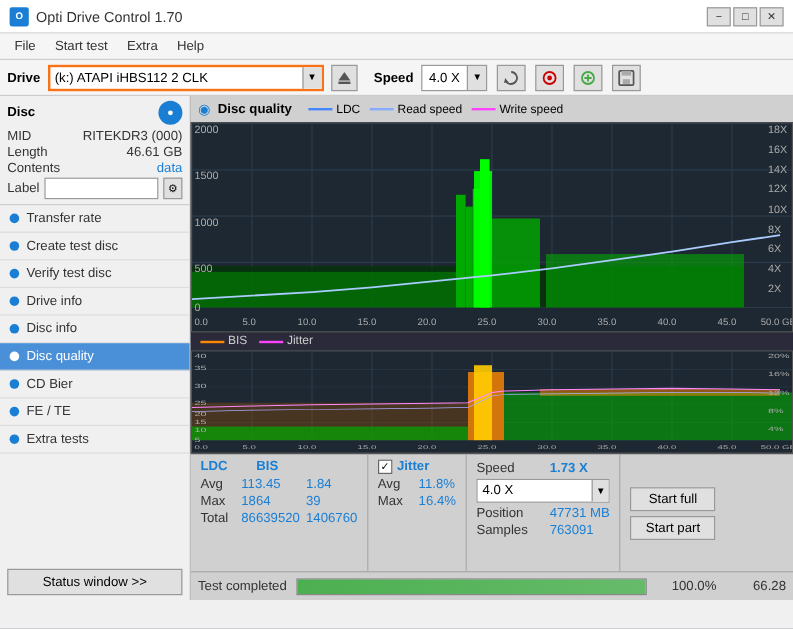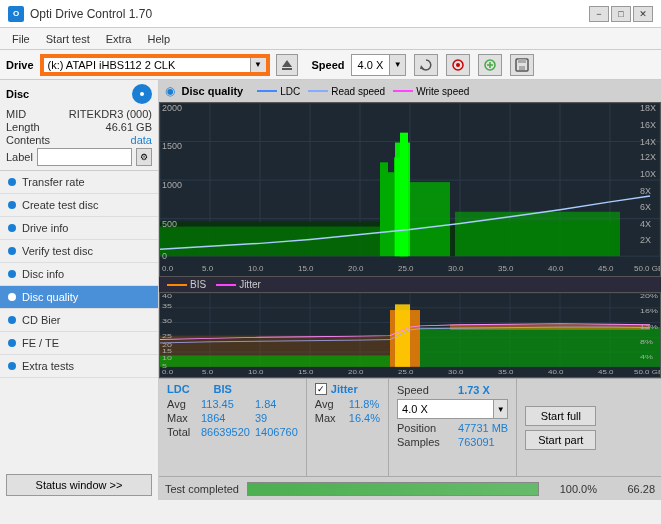--- a/index.html
+++ b/index.html
@@ -100,21 +100,21 @@
 
 <div class="menubar">
   <span class="menubar-item">File</span>
   <span class="menubar-item">Start test</span>
   <span class="menubar-item">Extra</span>
   <span class="menubar-item">Help</span>
 </div>
 
 <div class="drivebar">
   <span class="drivebar-label">Drive</span>
-  <div style="display:flex;align-items:center;border:4px solid #f97316;background:white;height:22px;flex:1;max-width:230px;">
+  <div style="display:flex;align-items:center;border:2px solid #f97316;background:white;height:22px;flex:1;max-width:230px;">
     <span style="padding:1px 4px;font-size:11px;flex:1;">(k:)  ATAPI iHBS112  2 CLK</span>
     <div style="width:16px;height:100%;background:#e0e0e0;border-left:1px solid #999;display:flex;align-items:center;justify-content:center;font-size:8px;">▼</div>
   </div>
   <div class="eject-btn">
     <svg width="14" height="14" viewBox="0 0 14 14">
         <polygon points="7,2 12,9 2,9" fill="#555"></polygon>
         <rect x="2" y="10" width="10" height="2" fill="#555"></rect>
       </svg>
   </div>
   <span class="speed-label">Speed</span>
@@ -186,25 +186,25 @@
       <div class="nav-item">
         <div class="nav-item-dot"></div>
         <span>Transfer rate</span>
       </div>
       <div class="nav-item">
         <div class="nav-item-dot"></div>
         <span>Create test disc</span>
       </div>
       <div class="nav-item">
         <div class="nav-item-dot"></div>
+        <span>Verify test disc</span>
+      </div>
+      <div class="nav-item">
+        <div class="nav-item-dot"></div>
         <span>Drive info</span>
-      </div>
-      <div class="nav-item">
-        <div class="nav-item-dot"></div>
-        <span>Verify test disc</span>
       </div>
       <div class="nav-item">
         <div class="nav-item-dot"></div>
         <span>Disc info</span>
       </div>
       <div class="nav-item active">
         <div class="nav-item-dot"></div>
         <span>Disc quality</span>
       </div>
       <div class="nav-item">

